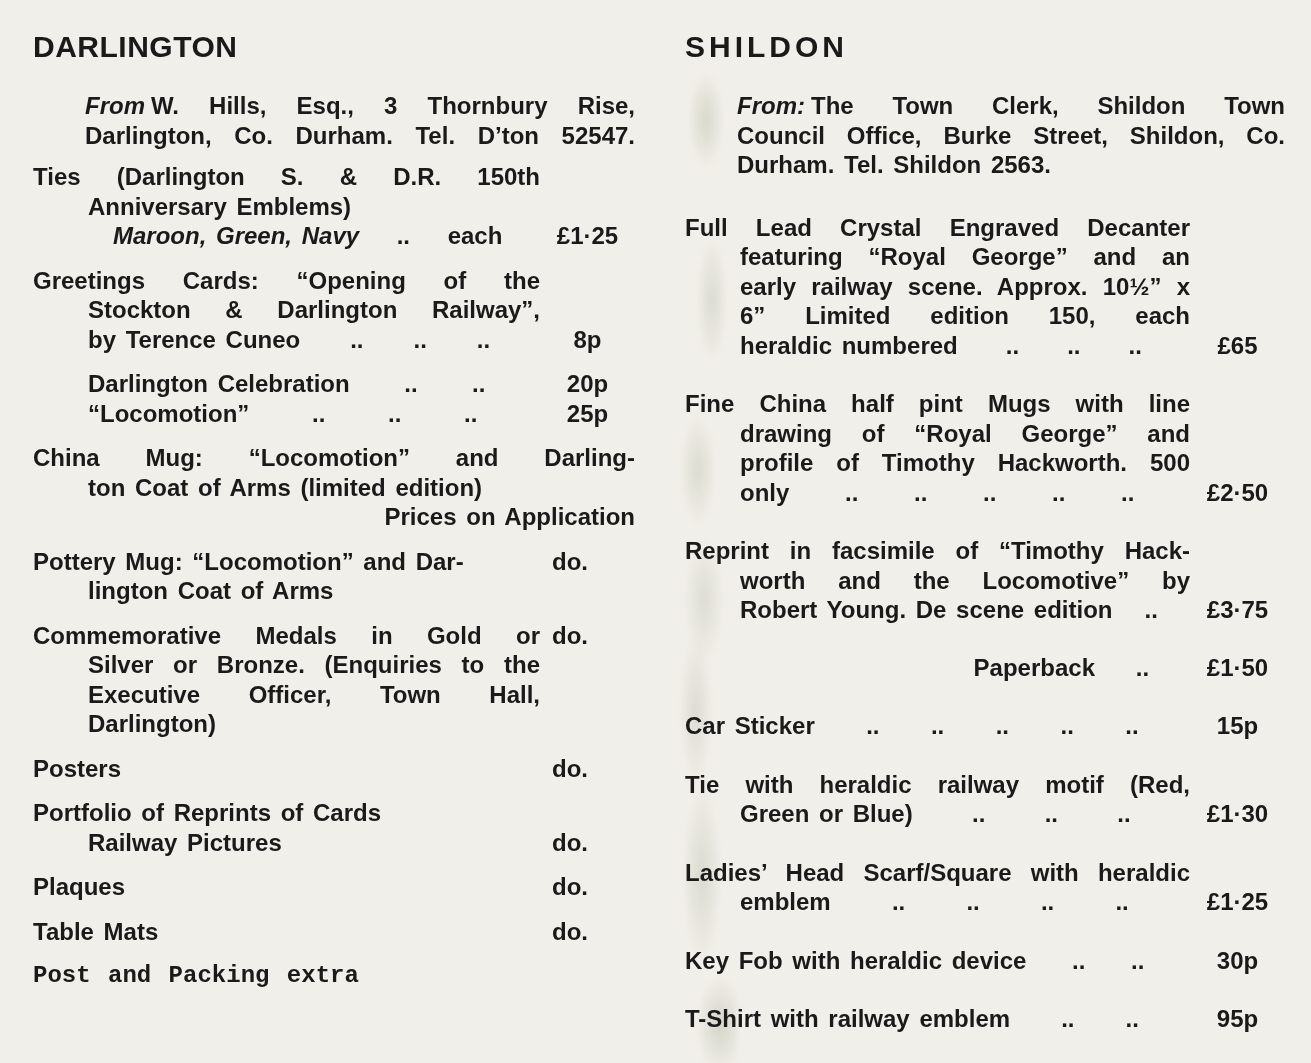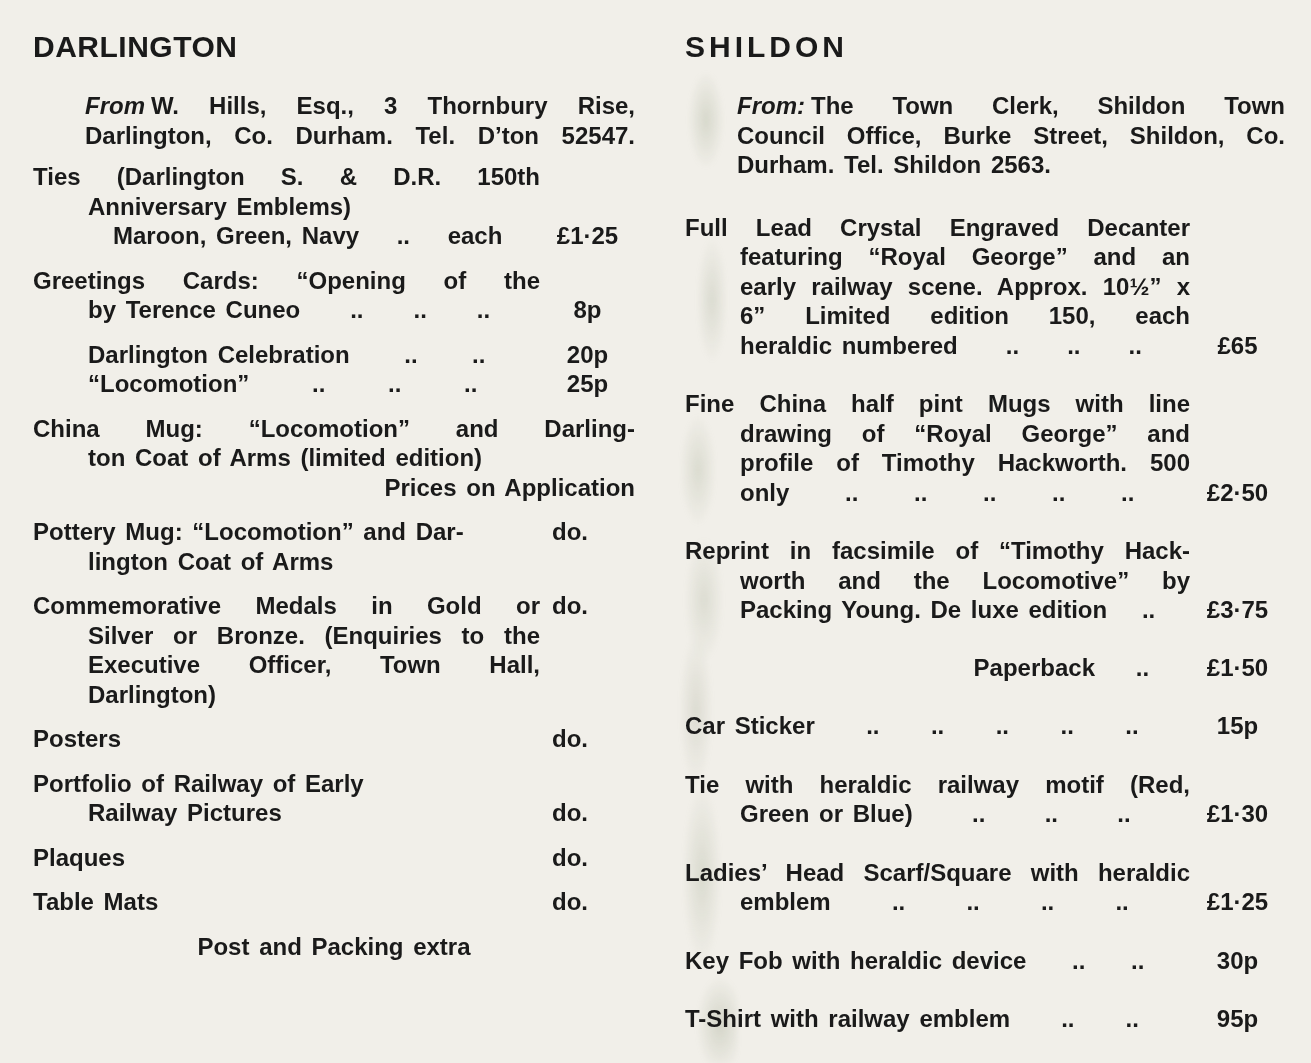--- a/index.html
+++ b/index.html
@@ -47,26 +47,26 @@
   .contact{padding-left:52px;margin:0 0 12px 0;}
   .contact.contact-r{margin-bottom:33px;}
   .contact .line{line-height:29.5px;}
   .from{font-style:italic;padding-right:6px;}
   .item{margin-bottom:15px;}
   .item-r{margin-bottom:29px;}
   .row{display:flex;align-items:baseline;line-height:29.5px;}
   .row > *{box-sizing:border-box;}
   .t{display:block;}
   .i1{padding-left:55px;}
-  .i2{padding-left:80px;}
+  .i2{padding-left:80px;font-style:italic;}
   .fill{flex:1 1 auto;}
   .meas{flex:0 0 calc(100% - 95px);}
   .stretch{text-align:justify;text-align-last:justify;}
   .right{text-align:right;}
-  .center{text-align:center;}
+  .center{font-family:Liberation Mono, monospace;}
   .leader{flex:1 1 auto;display:flex;justify-content:space-evenly;align-items:baseline;}
   .leader.gap{flex:0 0 95px;}
   .sp{flex:1 1 auto;}
   .price{flex:0 0 95px;text-align:center;white-space:nowrap;}
   .price.do{padding-right:35px;}
   .pb{margin-top:28px;}
   .footer-note{line-height:29.5px;margin-top:15px;}
 </style>
 </head>
 <body>
@@ -99,20 +99,23 @@
             </span>
             <span class="price">£1·25</span>
           </div>
       </div>
 
       <div class="item">
         <div class="row">
             <span class="t meas stretch">Greetings Cards: “Opening of the</span>
           </div>
         <div class="row">
+            <span class="t i1 meas stretch">Stockton &amp; Darlington Railway”,</span>
+          </div>
+        <div class="row">
             <span class="t i1">by Terence Cuneo</span>
             <span class="leader">
               <span>..</span>
               <span>..</span>
               <span>..</span>
             </span>
             <span class="price">8p</span>
           </div>
       </div>
 
@@ -176,21 +179,21 @@
 
       <div class="item">
         <div class="row">
             <span class="t fill">Posters</span>
             <span class="price do">do.</span>
           </div>
       </div>
 
       <div class="item">
         <div class="row">
-            <span class="t fill">Portfolio of Railway of Early</span>
+            <span class="t fill">Portfolio of Reprints of Cards</span>
           </div>
         <div class="row">
             <span class="t i1 fill">Railway Pictures</span>
             <span class="price do">do.</span>
           </div>
       </div>
 
       <div class="item">
         <div class="row">
             <span class="t fill">Plaques</span>
@@ -268,21 +271,21 @@
       </div>
 
       <div class="item item-r">
         <div class="row">
             <span class="t meas stretch">Reprint in facsimile of “Timothy Hack-</span>
           </div>
         <div class="row">
             <span class="t i1 meas stretch">worth and the Locomotive” by</span>
           </div>
         <div class="row">
-            <span class="t i1">Packing Young. De luxe edition</span>
+            <span class="t i1">Robert Young. De scene edition</span>
             <span class="leader">
               <span>..</span>
             </span>
             <span class="price">£3·75</span>
           </div>
         <div class="row pb">
             <span class="sp"></span>
             <span class="t">Paperback</span>
             <span class="leader gap">
               <span>..</span>

